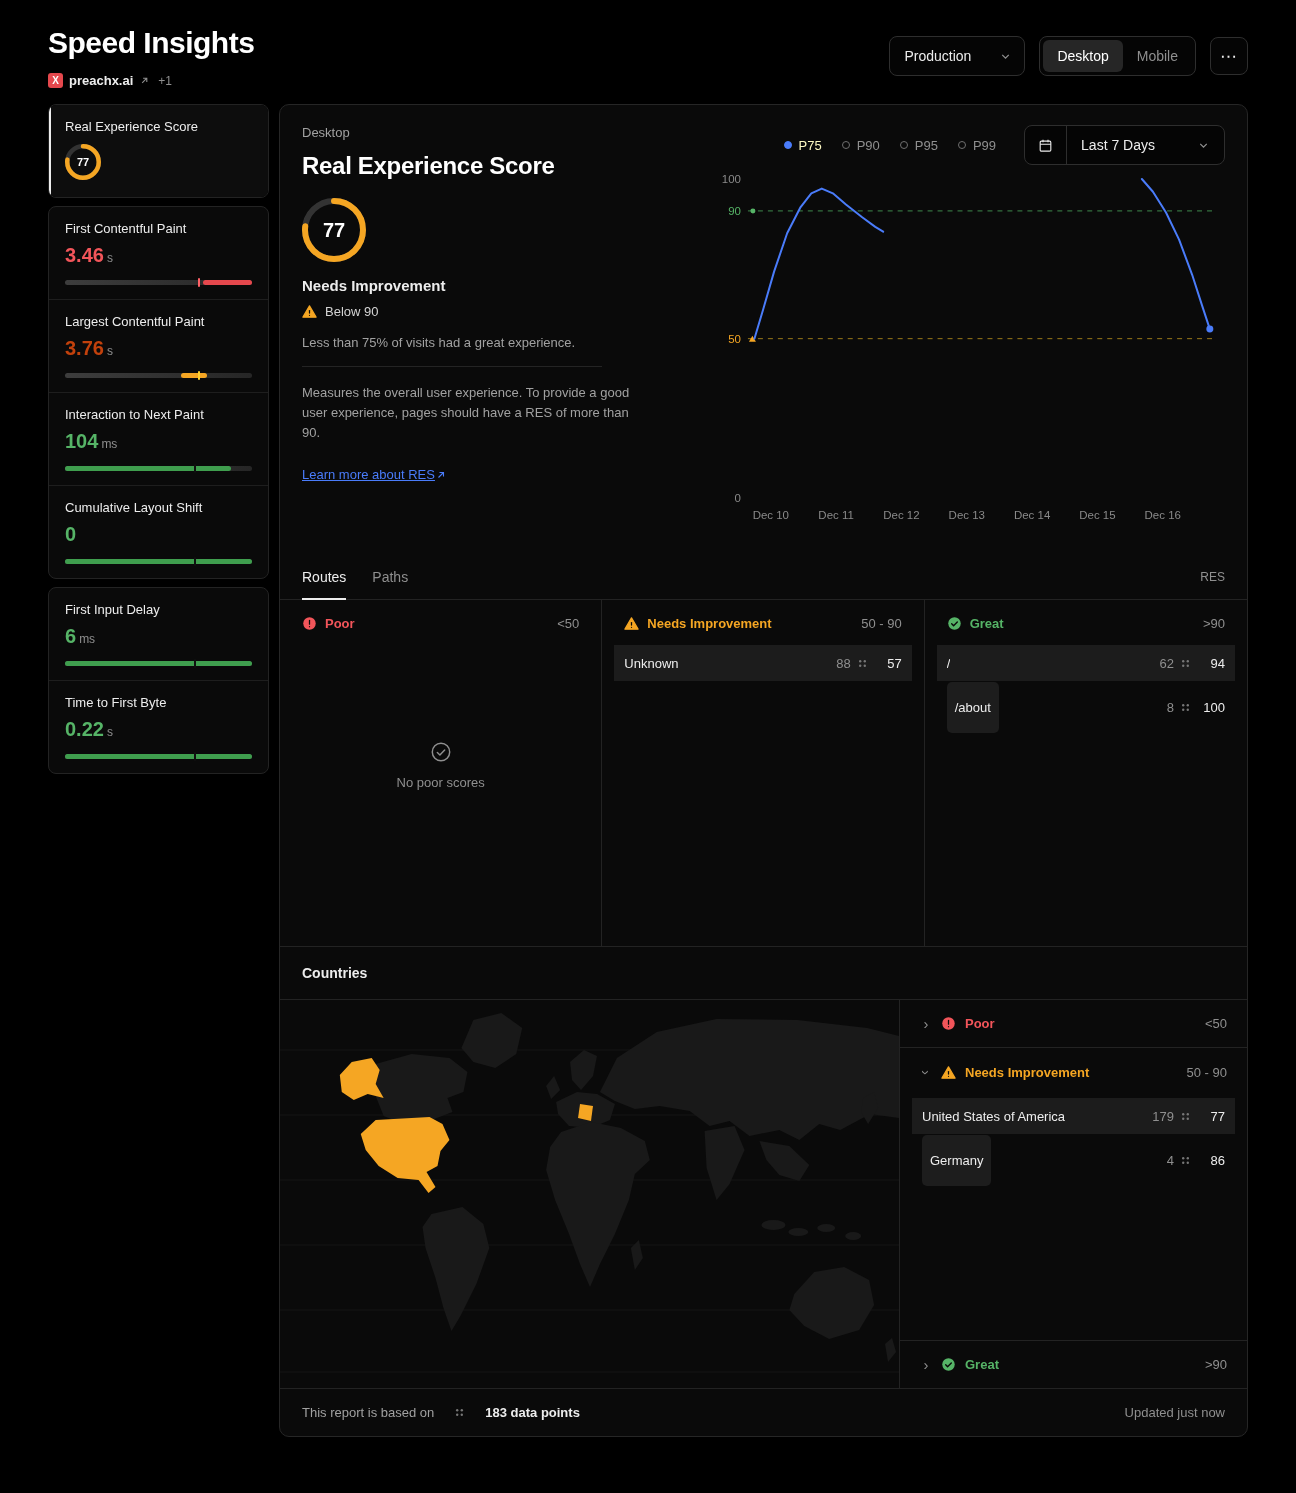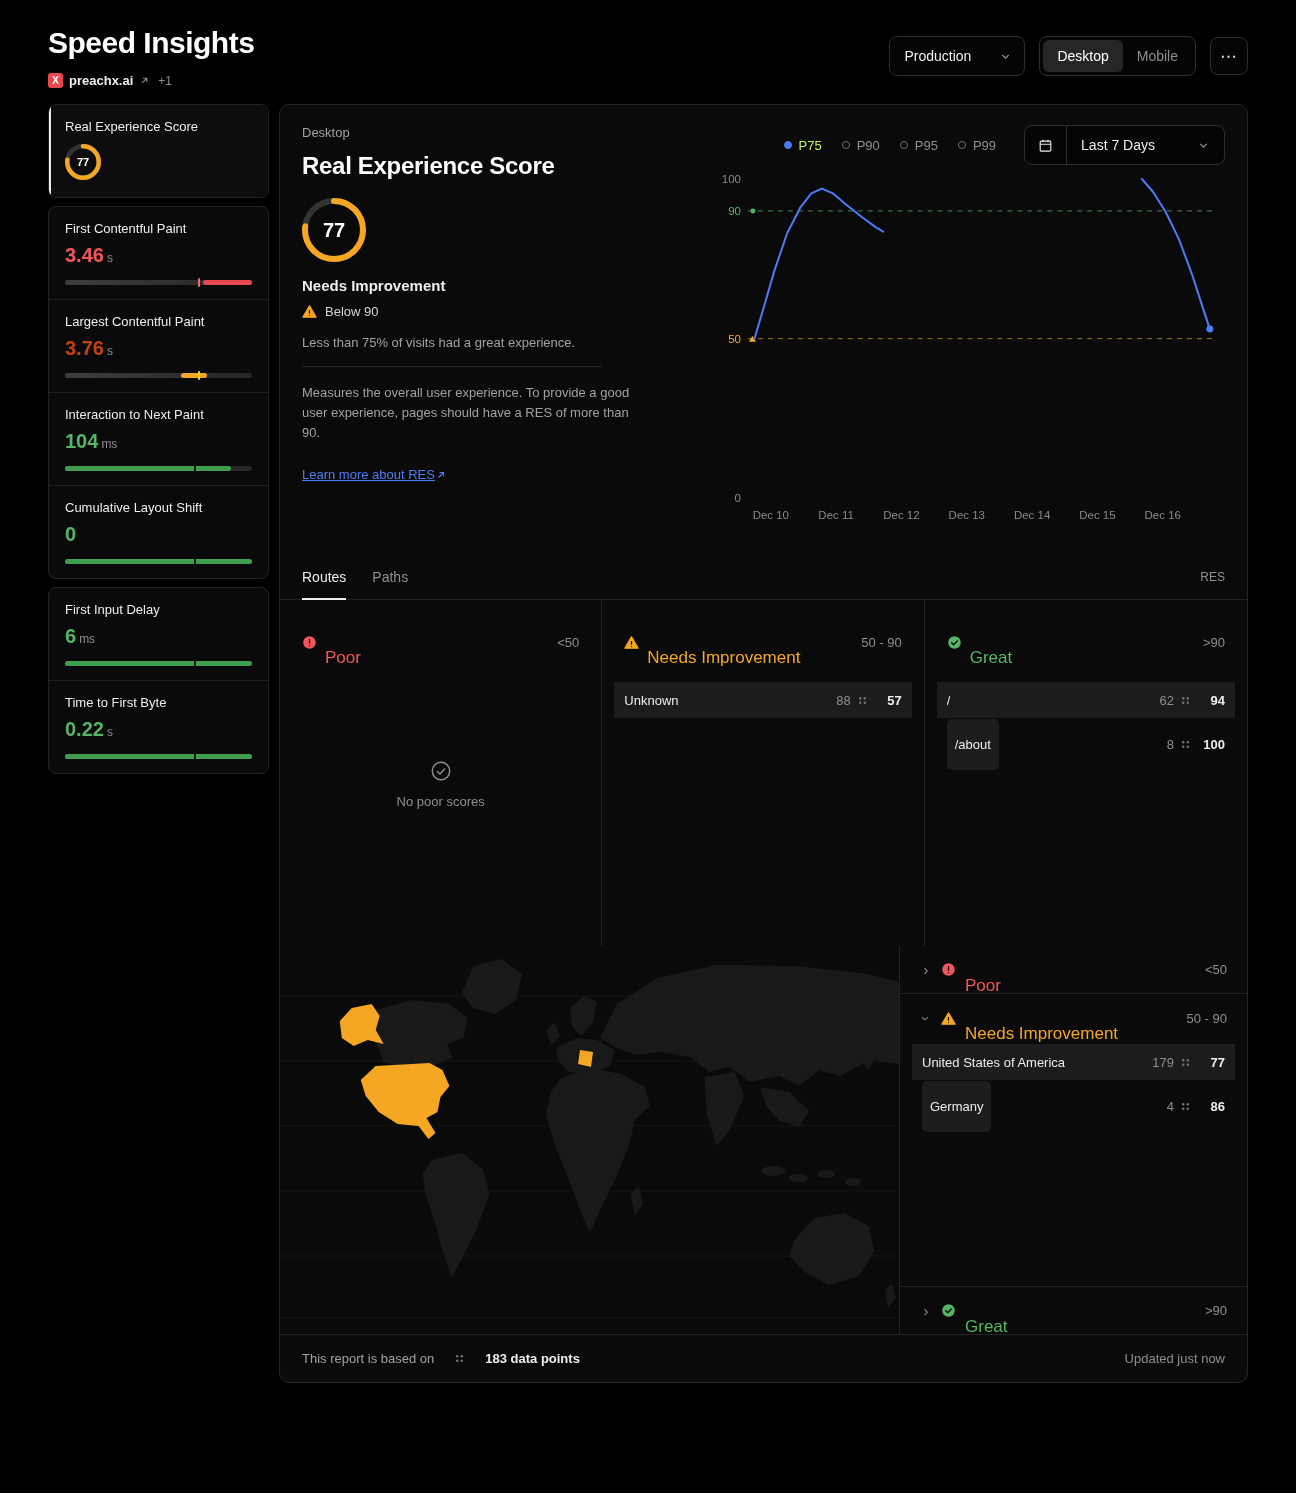--- a/index.html
+++ b/index.html
@@ -60,52 +60,52 @@
   .below-line { display:flex; align-items:center; gap:8px; margin-top:10px; font-size:13px; color:#d4d4d4; }
   .subtitle { font-size:13px; color:#a1a1a1; margin-top:16px; }
   .divider-sm { width:300px; border-top:1px solid #242424; margin:16px 0; }
   .description { font-size:13px; color:#a1a1a1; line-height:1.55; max-width:336px; }
   .learn-link { display:inline-flex; align-items:center; color:#4a7cfa; font-size:13px; margin-top:24px; }
 
   .chart-zone { flex:1; min-width:0; display:flex; flex-direction:column; }
   .chart-header { display:flex; align-items:center; justify-content:flex-end; gap:20px; }
   .legend { display:flex; align-items:center; gap:20px; }
   .legend-item { display:flex; align-items:center; gap:7px; font-size:13px; color:#8f8f8f; }
-  .legend-item.active { color:#bef264;text-align:center; }
+  .legend-item.active { color:#fef9c3;text-align:center; }
   .legend-dot { width:8px; height:8px; border-radius:50%; border:1.5px solid #6f6f6f; }
   .legend-dot.solid { background:#4a7cfa; border-color:#4a7cfa; }
   .date-control { display:flex; align-items:stretch; border:1px solid #2e2e2e; border-radius:8px; background:#050505; height:40px; margin-left:8px; }
   .cal-btn { width:42px; display:flex; align-items:center; justify-content:center; border-right:1px solid #2e2e2e; }
   .range-btn { display:flex; align-items:center; gap:42px; padding:0 14px; font-size:14px; color:#ededed; }
   #res-chart { width:100%; height:auto; margin-top:4px; display:block; }
 
   
   .tabs-bar { display:flex; align-items:center; padding:0 22px; border-bottom:1px solid #232323; margin-top:26px; height:46px; }
   .tabs { display:flex; gap:26px; height:100%; }
   .tab { height:100%; display:flex; align-items:center; font-size:14px; color:#8f8f8f; position:relative; }
   .tab.active { color:#ededed; }
   .tab.active::after { content:''; position:absolute; left:0; right:0; bottom:-1px; height:2px; background:#ededed; }
   .res-label { margin-left:auto; font-size:12px; color:#8f8f8f; }
 
   .route-columns { display:grid; grid-template-columns:1fr 1fr 1fr; min-height:346px; }
   .route-col { border-right:1px solid #232323; display:flex; flex-direction:column; padding:14px 12px; min-width:0; }
   .route-col:last-child { border-right:none; }
   .col-head { display:flex; align-items:center; justify-content:space-between; padding:2px 10px 14px; }
   .col-head-left { display:flex; align-items:center; gap:8px; font-size:13px; font-weight:600; }
-  .col-label { font-size:17px; font-weight:400;margin-top:32px; }
+  .col-label { font-size:13px; font-weight:700; }
   .col-range { font-size:13px; color:#8f8f8f; }
   .st-ic { flex-shrink:0; display:block; }
 
   .data-row { display:flex; align-items:center; height:36px; padding:0 10px; border-radius:0; font-size:13px; margin-bottom:8px; }
   .data-row.hl { background:#1c1c1c; }
   .row-name { color:#ededed; white-space:nowrap; overflow:hidden; text-overflow:ellipsis; }
   .row-name.chip { background:#1d1d1d; padding:18px 8px; border-radius:5px; }
   .row-right { margin-left:auto; display:flex; align-items:center; gap:7px; }
   .row-count { color:#8f8f8f; }
-  .row-score { color:#ededed; font-weight:700; min-width:28px; text-align:right; }
+  .row-score { color:#ededed; font-weight:400; min-width:28px; text-align:right; }
   .samples-icon { display:block; }
 
   .col-empty { flex:1; display:flex; flex-direction:column; align-items:center; justify-content:center; gap:12px;
     color:#8f8f8f; font-size:13px; padding-bottom:46px; }
 
   
   .countries-title { padding:0 22px; height:54px; display:flex; align-items:center; font-size:14px; font-weight:700;
     color:#ededed; border-bottom:1px solid #232323; border-top:1px solid #232323; }
   .countries-body { display:flex; height:388px; }
   .map-wrap { flex:1; position:relative; overflow:hidden; min-width:0; }
@@ -413,20 +413,21 @@
                   <circle cx="2.2" cy="6.8" r="1.2"></circle>
                   <circle cx="6.8" cy="6.8" r="1.2"></circle>
                 </svg>
                 <span class="row-score">100</span>
               </span>
             </div>
           </div>
         </div>
       </div>
 
+    <div class="countries-title">Countries</div>
 
     <div class="countries-body">
       <div class="map-wrap">
         <svg width="100%" height="100%" viewBox="0 0 621 388" preserveAspectRatio="none">
           <g stroke="rgba(255,255,255,0.05)" stroke-width="1">
             <line x1="0" y1="50" x2="621" y2="50"></line>
               <line x1="0" y1="115" x2="621" y2="115"></line>
             <line x1="0" y1="180" x2="621" y2="180"></line>
               <line x1="0" y1="245" x2="621" y2="245"></line>
             <line x1="0" y1="310" x2="621" y2="310"></line>

